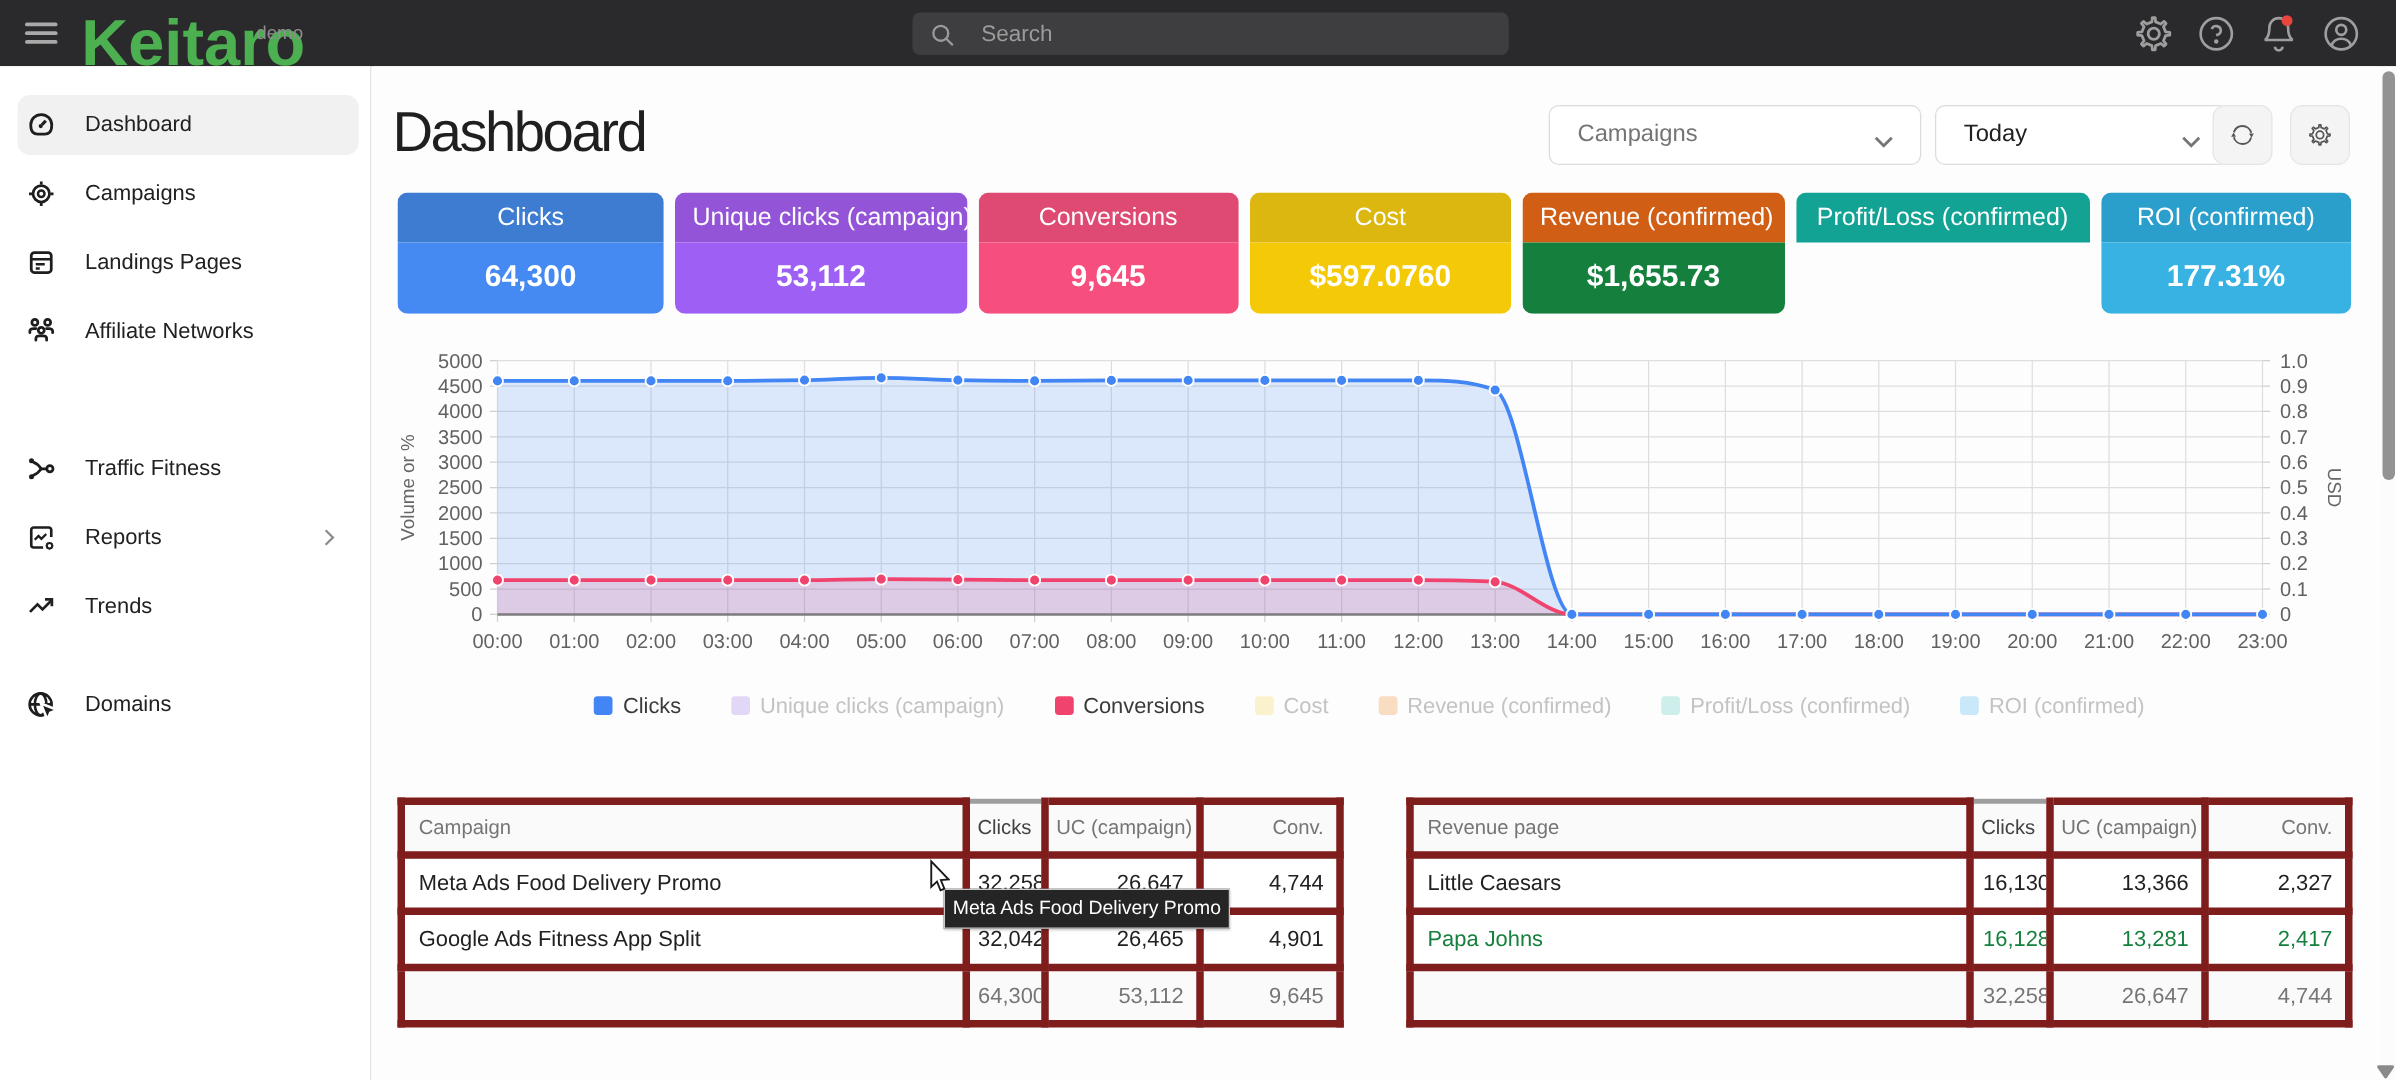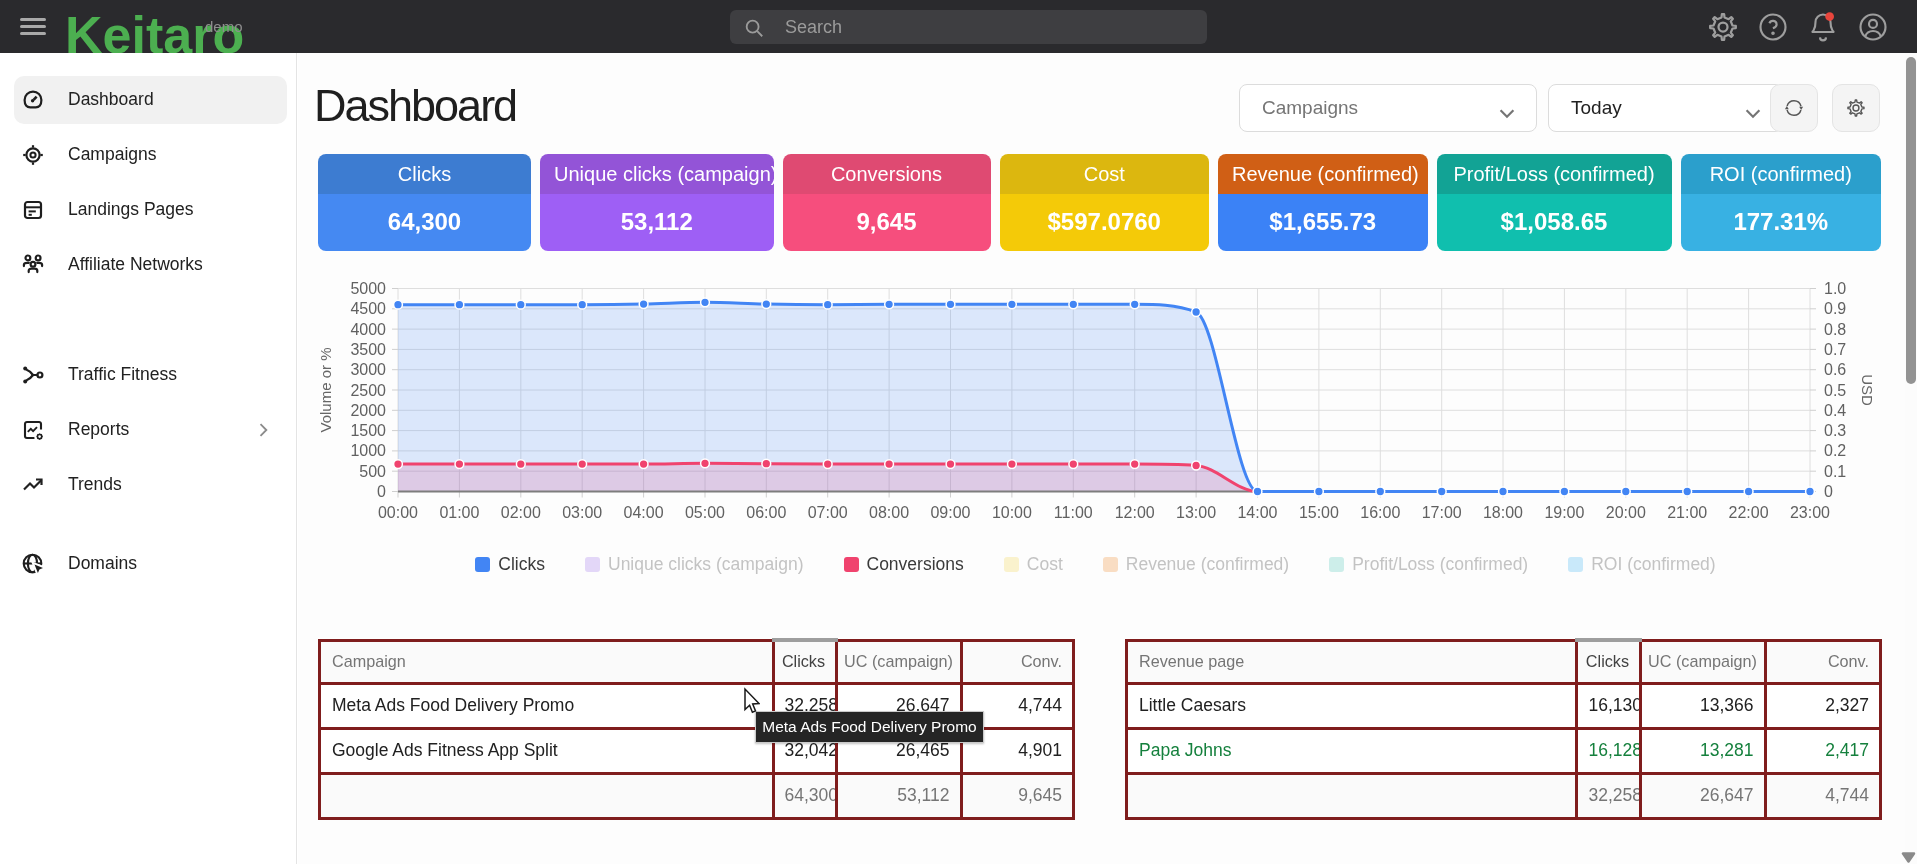--- a/index.html
+++ b/index.html
@@ -50,21 +50,21 @@
 #chart { position:absolute; left:20px; top:223px; }
 #legend { position:absolute; left:16px; top:501px; width:1563px; display:flex; justify-content:center; gap:40px; }
 .litem { display:flex; align-items:center; font-size:17.5px; color:#3a3a3a; }
 .litem .sq { width:15px; height:15px; border-radius:3px; margin-right:8px; }
 .litem.off { color:#c3c3c3; }
 
 
 .dtable { position:absolute; top:585px; width:757px; border-collapse:collapse; table-layout:fixed; font-size:17.5px; background:#fff; }
 #table1 { left:20px; }
 #table2 { left:827px; }
-.dtable td { border:3px solid #7f1d1d; height:45px; padding:0 11px; white-space:nowrap; overflow:hidden; }
+.dtable td { border:6px solid #7f1d1d; height:45px; padding:0 11px; white-space:nowrap; overflow:hidden; }
 .dtable .hrow td { background:#fafafa; color:#757575; height:43px; font-size:16.2px; }
 .dtable .frow td { background:#fafafa; color:#757575; }
 .dtable td.num { text-align:right; padding:0 10px 0 6px; }
 .dtable .hrow td.sorted { border-top:4px solid #9e9e9e; color:#424242; }
 .dtable td.clip { padding-right:0; }
 .dtable td.clip span { display:inline-block; margin-right:-3px; }
 
 
 #tooltip { position:absolute; left:755px; top:711px; width:229px; height:32px; background:#252525; border:1px solid #c9c9c9; box-shadow:0 1px 2px rgba(0,0,0,0.25); color:#fff; font-size:15.5px; text-align:center; line-height:30px; z-index:30; }
 #cursor { position:absolute; left:740px; top:687px; z-index:31; }
@@ -241,25 +241,24 @@
       <div class="card" style="width:208px">
           <div class="hd" style="background:#df4a72">Conversions</div>
           <div class="bd" style="background:#f64e7d">9,645</div>
         </div>
       <div class="card" style="width:209.5px">
           <div class="hd" style="background:#dcb70f">Cost</div>
           <div class="bd" style="background:#f4ca08">$597.0760</div>
         </div>
       <div class="card" style="width:209.5px">
           <div class="hd" style="background:#d05f15">Revenue (confirmed)</div>
-          <div class="bd" style="background:#3b82f6">$1,655.73</div>
+          <div class="bd" style="background:#15803d">$1,655.73</div>
         </div>
       <div class="card" style="width:235px">
           <div class="hd" style="background:#12a395">Profit/Loss (confirmed)</div>
-          <div class="bd" style="background:#10bfae">$1,058.65</div>
         </div>
       <div class="card" style="width:200.5px">
           <div class="hd" style="background:#2b9fcc">ROI (confirmed)</div>
           <div class="bd" style="background:#38b1e3">177.31%</div>
         </div>
     </div>
 
     <svg id="chart" width="1563" height="260" viewBox="0 0 1563 260">
       <g id="grid" stroke="#dedede" stroke-width="1">
       <line x1="80.0" y1="12.5" x2="80.0" y2="215.5"></line>

